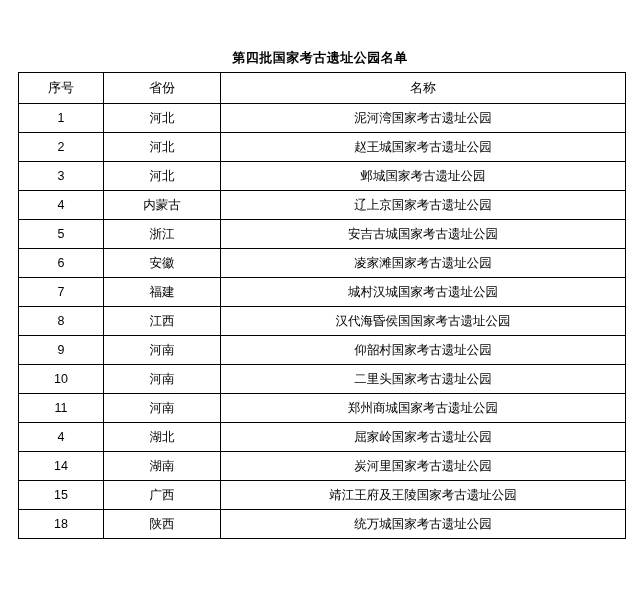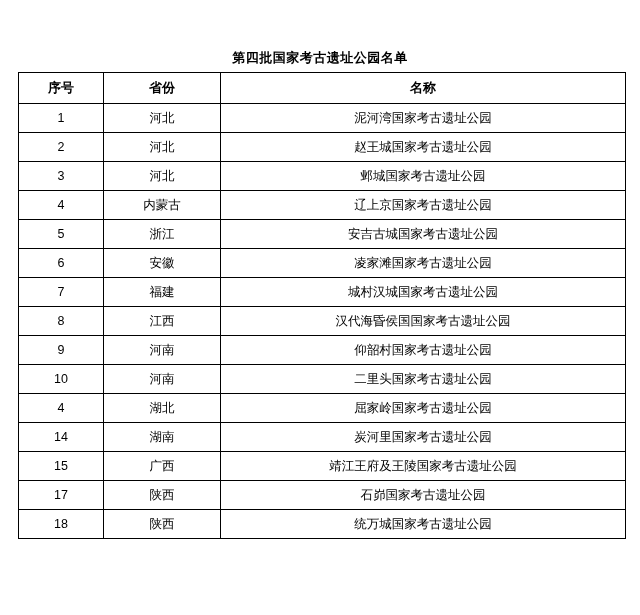--- a/index.html
+++ b/index.html
@@ -45,21 +45,21 @@
     height: 28px;
     text-align: center;
     vertical-align: middle;
     font-size: 12.5px;
     font-weight: 400;
     padding: 0;
     line-height: 26px;
     white-space: nowrap;
   }
   table.park-table thead th {
-    font-weight: 700;
+    font-weight: 400;
     font-size: 13px;
     height: 30px;
     line-height: 28px;
   }
   .col-idx { width: 84px; }
   .col-prov { width: 116px; }
   .col-name { width: 404px; }
 </style>
 </head>
 <body>
@@ -122,40 +122,40 @@
           <td class="col-idx">9</td>
           <td class="col-prov">河南</td>
           <td class="col-name">仰韶村国家考古遗址公园</td>
         </tr>
         <tr>
           <td class="col-idx">10</td>
           <td class="col-prov">河南</td>
           <td class="col-name">二里头国家考古遗址公园</td>
         </tr>
         <tr>
+          <td class="col-idx">11</td>
+          <td class="col-prov">河南</td>
+          <td class="col-name">郑州商城国家考古遗址公园</td>
+        </tr>
+        <tr>
           <td class="col-idx">4</td>
           <td class="col-prov">湖北</td>
           <td class="col-name">屈家岭国家考古遗址公园</td>
         </tr>
         <tr>
           <td class="col-idx">14</td>
           <td class="col-prov">湖南</td>
           <td class="col-name">炭河里国家考古遗址公园</td>
         </tr>
         <tr>
           <td class="col-idx">15</td>
           <td class="col-prov">广西</td>
           <td class="col-name">靖江王府及王陵国家考古遗址公园</td>
         </tr>
         <tr>
-          <td class="col-idx">17</td>
-          <td class="col-prov">陕西</td>
-          <td class="col-name">石峁国家考古遗址公园</td>
-        </tr>
-        <tr>
           <td class="col-idx">18</td>
           <td class="col-prov">陕西</td>
           <td class="col-name">统万城国家考古遗址公园</td>
         </tr>
       </tbody>
     </table>
   </div>
 
 </div>
 

